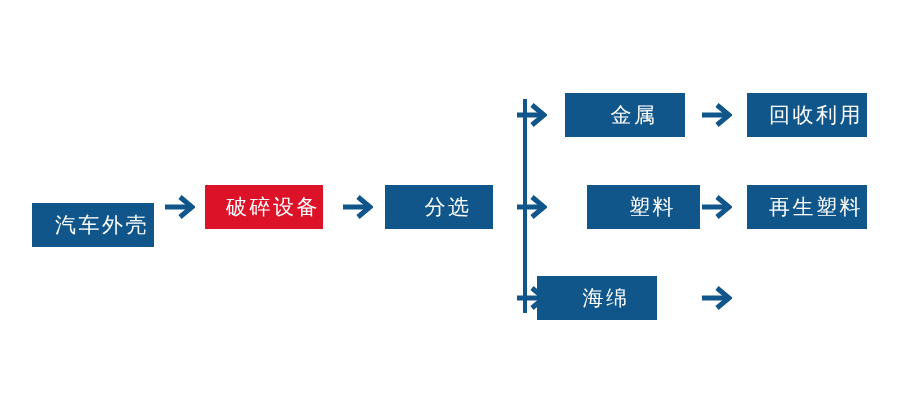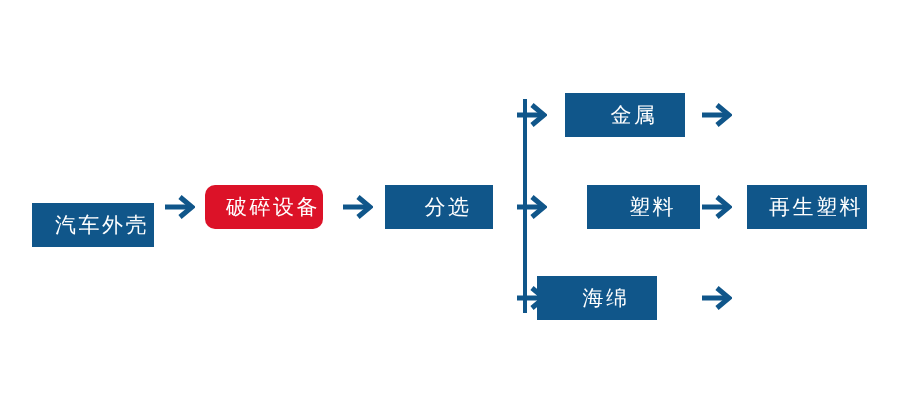--- a/index.html
+++ b/index.html
@@ -23,21 +23,21 @@
     justify-content: center;
     color: var(--label-text, #ffffff);
     font-size: 21px;
     font-weight: 400;
     letter-spacing: 2.5px;
     padding-left: 18px;
     box-sizing: border-box;
     white-space: nowrap;
   }
   .node.blue { background: var(--node-blue, #10568A); }
-  .node.red  { background: var(--node-red, #DC1228); border-radius: 10px; }
+  .node.red  { background: var(--node-red, #DC1228); }
 
   .arrow {
     position: absolute;
     width: 32px;
     height: 28px;
   }
   .branch-arrow {
     position: absolute;
     width: 30px;
     height: 28px;
@@ -92,20 +92,21 @@
       <path d="M15 4 L27 14 L15 24"></path>
     </svg>
   </div>
   <div class="node blue" style="left:565px; top:93px; width:120px;">金属</div>
   <div class="arrow" style="left:700px; top:101px;">
     <svg viewBox="0 0 32 28" width="32" height="28" aria-hidden="true">
       <path d="M2 14 H28"></path>
       <path d="M17 4 L29 14 L17 24"></path>
     </svg>
   </div>
+  <div class="node blue" style="left:747px; top:93px; width:120px;">回收利用</div>
 
   <div class="branch-arrow" style="left:517px; top:193px;">
     <svg viewBox="0 0 30 28" width="30" height="28" aria-hidden="true">
       <path d="M0 14 H26"></path>
       <path d="M15 4 L27 14 L15 24"></path>
     </svg>
   </div>
   <div class="node blue" style="left:565px; top:185px; width:113px;margin-left:22px;">塑料</div>
   <div class="arrow" style="left:700px; top:193px;">
     <svg viewBox="0 0 32 28" width="32" height="28" aria-hidden="true">

